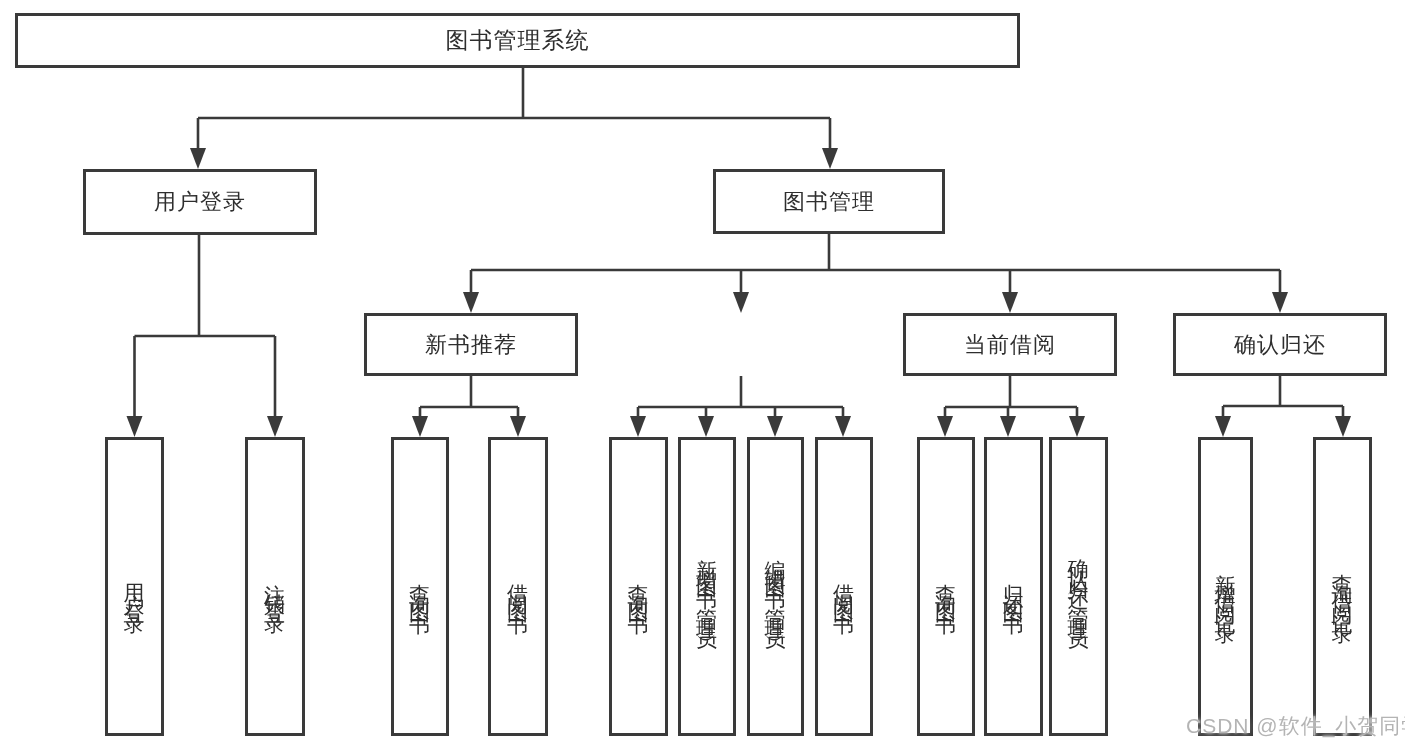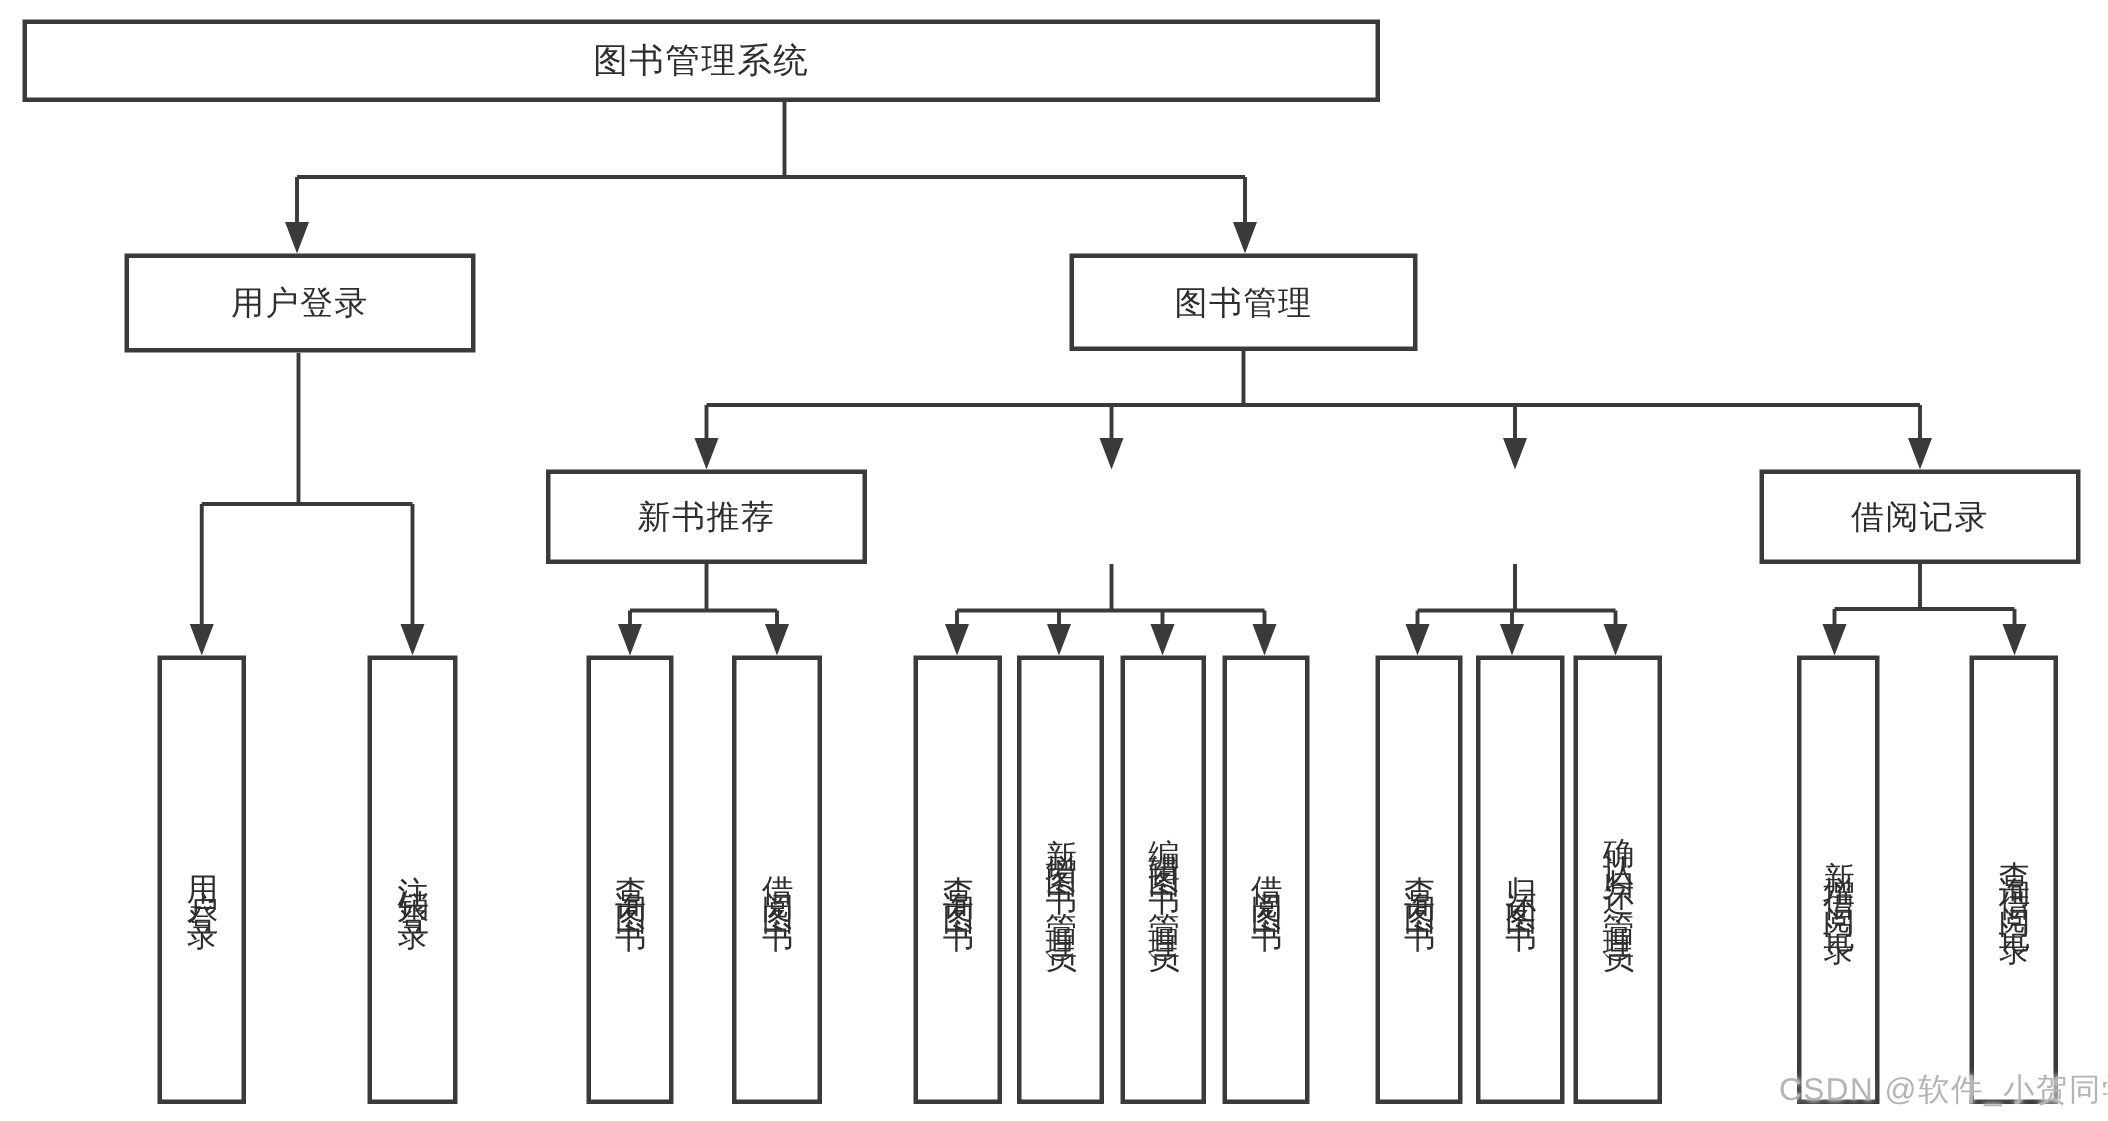--- a/index.html
+++ b/index.html
@@ -82,27 +82,28 @@
       <polygon points="767,416 783,416 775,437"></polygon>
       <polygon points="835,416 851,416 843,437"></polygon>
       <polygon points="937,416 953,416 945,437"></polygon>
       <polygon points="1000,416 1016,416 1008,437"></polygon>
       <polygon points="1069,416 1085,416 1077,437"></polygon>
       <polygon points="1215,416 1231,416 1223,437"></polygon>
       <polygon points="1335,416 1351,416 1343,437"></polygon>
     </g>
   </svg>
 
-  <div class="node hbox root" style="left:15px;top:13px;width:905px;height:55px">图书管理系统</div>
+  <div class="node hbox root" style="left:15px;top:13px;width:1005px;height:55px">图书管理系统</div>
 
   <div class="node hbox" style="left:83px;top:169px;width:234px;height:66px">用户登录</div>
   <div class="node hbox" style="left:364px;top:313px;width:214px;height:63px">新书推荐</div>
 
   <div class="node hbox" style="left:713px;top:169px;width:232px;height:65px">图书管理</div>
-  <div class="node hbox" style="left:1173px;top:313px;width:214px;height:63px">借阅记录</div>
+  <div class="node hbox" style="left:903px;top:313px;width:214px;height:63px">当前借阅</div>
+  <div class="node hbox" style="left:1173px;top:313px;width:214px;height:63px">确认归还</div>
 
   <div class="node vbox" style="left:105px;top:437px;width:59px;height:299px">用户登录</div>
   <div class="node vbox" style="left:245px;top:437px;width:60px;height:299px">注销登录</div>
 
   <div class="node vbox" style="left:391px;top:437px;width:58px;height:299px">查询图书</div>
   <div class="node vbox" style="left:488px;top:437px;width:60px;height:299px">借阅图书</div>
 
   <div class="node vbox" style="left:609px;top:437px;width:59px;height:299px">查询图书</div>
   <div class="node vbox" style="left:678px;top:437px;width:58px;height:299px">新增图书（管理员）</div>
   <div class="node vbox" style="left:747px;top:437px;width:57px;height:299px">编辑图书（管理员）</div>

